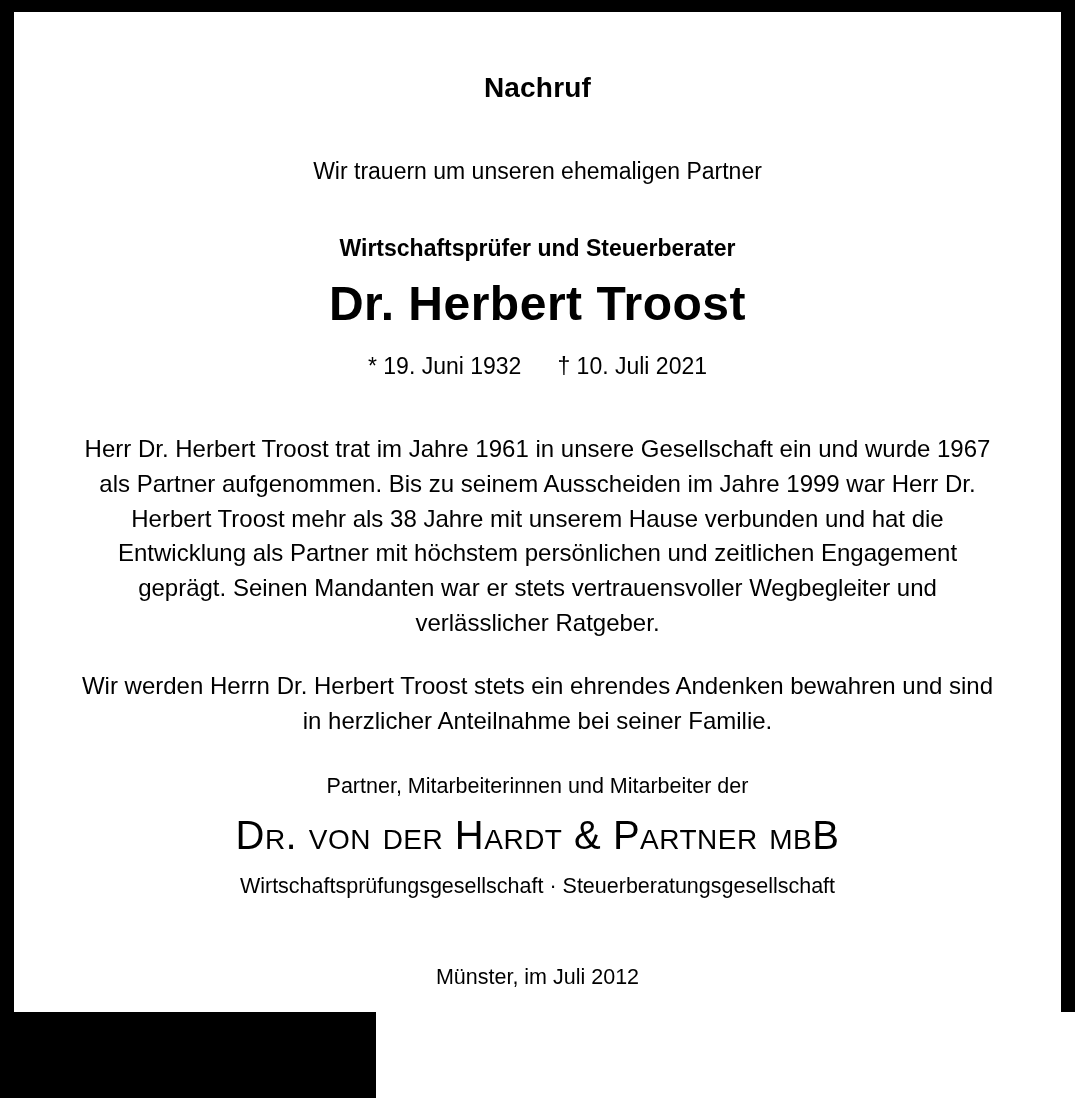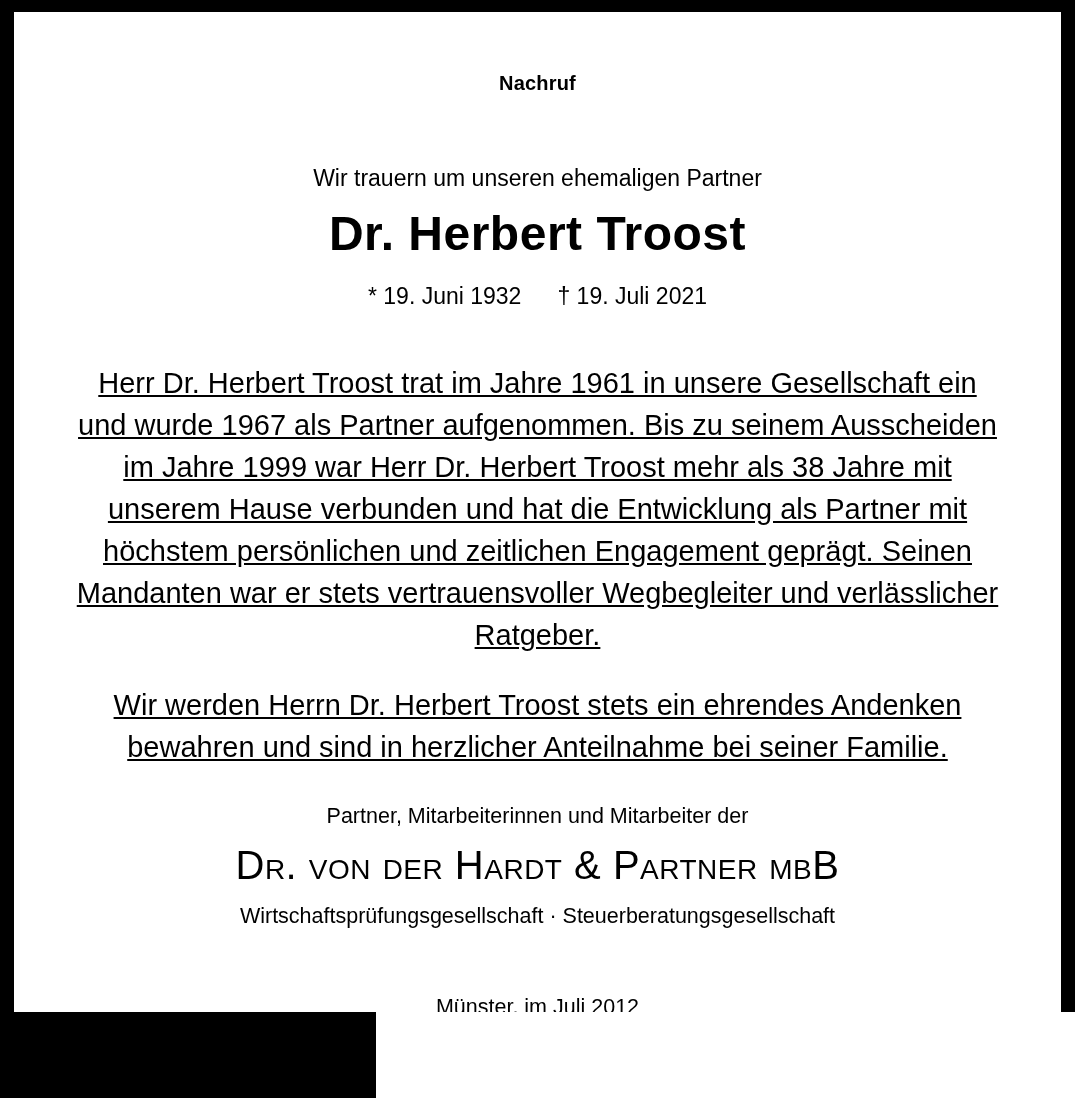--- a/index.html
+++ b/index.html
@@ -31,51 +31,50 @@
     height: 1000px;
     background: #ffffff;
     box-sizing: border-box;
     padding: 0;
   }
   .inner {
     width: 100%;
     text-align: center;
   }
   .title {
-    font-size: 20px;
+    font-size: 28px;
     font-weight: bold;
     margin-top: 60px;
     letter-spacing: 0.2px;
   }
   .mourn-line {
     font-size: 23px;
-    margin-top: 70px;
+    margin-top: 54px;
   }
   .profession {
     font-size: 23px;
     font-weight: bold;
     margin-top: 50px;
   }
   .name {
     font-size: 48px;
     font-weight: bold;
     margin-top: 14px;
     letter-spacing: 0.5px;
   }
   .dates {
     font-size: 23px;
     margin-top: 22px;
   }
   .dates .birth { margin-right: 36px; }
   .body-text {
-    font-size: 29px;
+    font-size: 24px;
     line-height: 1.45;
     margin-top: 52px;
     padding: 0 62px;
-    text-decoration: underline;
   }
   .body-text.second {
     margin-top: 28px;
   }
   .firm-block {
     margin-top: 36px;
   }
   .firm-prefix {
     font-size: 21.5px;
   }
@@ -115,25 +114,26 @@
 
 <div class="page">
 
   <div class="notice">
     <div class="inner">
 
       <div class="title">Nachruf</div>
 
       <div class="mourn-line">Wir trauern um unseren ehemaligen Partner</div>
 
+      <div class="profession">Wirtschaftsprüfer und Steuerberater</div>
 
       <div class="name">Dr. Herbert Troost</div>
 
       <div class="dates">
-        <span class="birth">* 19. Juni 1932</span><span class="death">† 19. Juli 2021</span>
+        <span class="birth">* 19. Juni 1932</span><span class="death">† 10. Juli 2021</span>
       </div>
 
       <div class="body-text first">Herr Dr. Herbert Troost trat im Jahre 1961 in unsere Gesellschaft ein und wurde 1967 als Partner aufgenommen. Bis zu seinem Ausscheiden im Jahre 1999 war Herr Dr. Herbert Troost mehr als 38 Jahre mit unserem Hause verbunden und hat die Entwicklung als Partner mit höchstem persönlichen und zeitlichen Engagement geprägt. Seinen Mandanten war er stets vertrauensvoller Wegbegleiter und verlässlicher Ratgeber.</div>
 
       <div class="body-text second">Wir werden Herrn Dr. Herbert Troost stets ein ehrendes Andenken bewahren und sind in herzlicher Anteilnahme bei seiner Familie.</div>
 
       <div class="firm-block">
         <div class="firm-prefix">Partner, Mitarbeiterinnen und Mitarbeiter der</div>
         <div class="firm-name">Dr. von der Hardt &amp; Partner mbB</div>
         <div class="firm-sub">Wirtschaftsprüfungsgesellschaft · Steuerberatungsgesellschaft</div>

